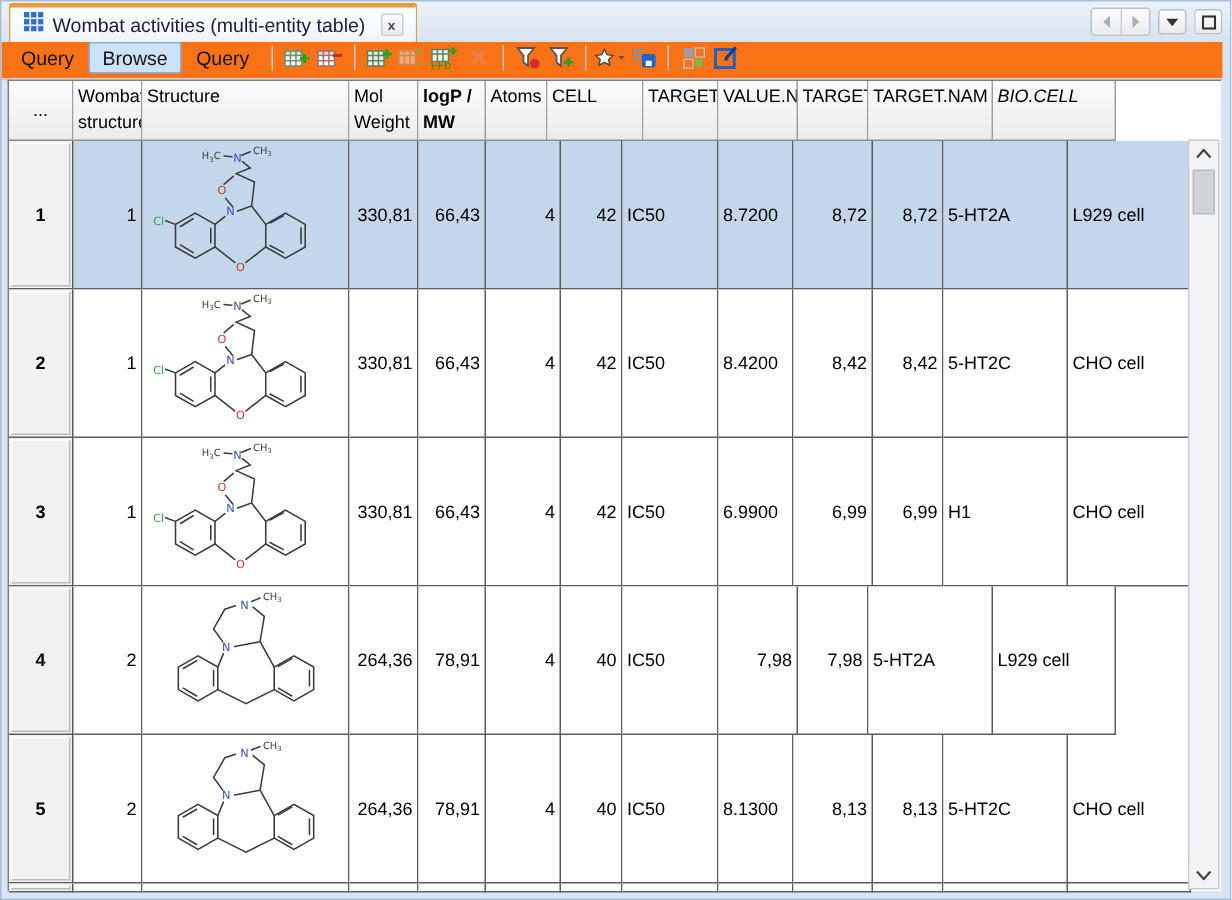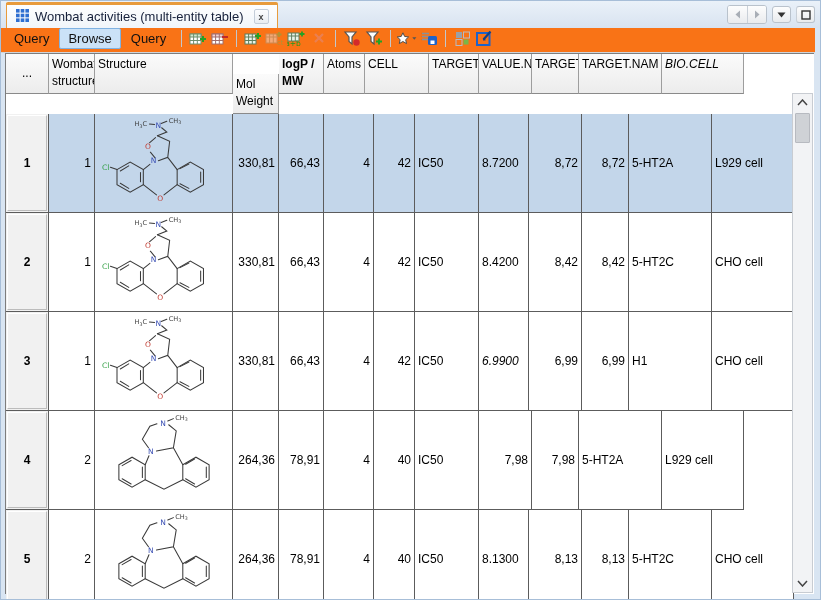--- a/index.html
+++ b/index.html
@@ -267,21 +267,21 @@
           </svg>
         </span>
       </span>
   </div>
 
   <div class="grid">
     <div class="hdr-row" id="grid-header">
         <div class="hdr-cell center" style="width: 43px;">...</div>
         <div class="hdr-cell" style="width: 46px;">Wombat structure</div>
         <div class="hdr-cell" style="width: 138px;">Structure</div>
-        <div class="hdr-cell" style="width: 46px; margin-top: 20px;">Mol Weight</div>
+        <div class="hdr-cell" style="width: 46px;">Mol Weight</div>
         <div class="hdr-cell" style="width: 45px; font-weight: bold;">logP / MW</div>
         <div class="hdr-cell" style="width: 41px;">Atoms</div>
         <div class="hdr-cell" style="width: 64px;">CELL</div>
         <div class="hdr-cell" style="width: 50px;">TARGET</div>
         <div class="hdr-cell" style="width: 53px;">VALUE.N</div>
         <div class="hdr-cell" style="width: 47px;">TARGET.</div>
         <div class="hdr-cell" style="width: 83px;">TARGET.NAM</div>
         <div class="hdr-cell" style="width: 82px; font-style: italic;">BIO.CELL</div>
       </div>
     <div id="grid-rows">
@@ -329,21 +329,21 @@
           <div class="cell c struct-cell" style="width: 138px;">
             <svg width="132" height="94">
               <use href="#struct-oxazepine"></use>
             </svg>
           </div>
           <div class="cell r" style="width: 46px;">330,81</div>
           <div class="cell r" style="width: 45px;">66,43</div>
           <div class="cell r" style="width: 50px;">4</div>
           <div class="cell r" style="width: 41px;">42</div>
           <div class="cell l" style="width: 64px;">IC50</div>
-          <div class="cell l" style="width: 50px; font-style: italic;">6.9900</div>
+          <div class="cell l" style="width: 50px;">6.9900</div>
           <div class="cell r" style="width: 53px;">6,99</div>
           <div class="cell r" style="width: 47px;">6,99</div>
           <div class="cell l" style="width: 83px;">H1</div>
           <div class="cell l" style="width: 82px;">CHO cell</div>
         </div>
         <div class="data-row" style="height: 99px;">
           <div class="gutter" style="width: 43px;">4</div>
           <div class="cell r" style="width: 46px;">2</div>
           <div class="cell c struct-cell" style="width: 138px;">
             <svg width="132" height="94">

